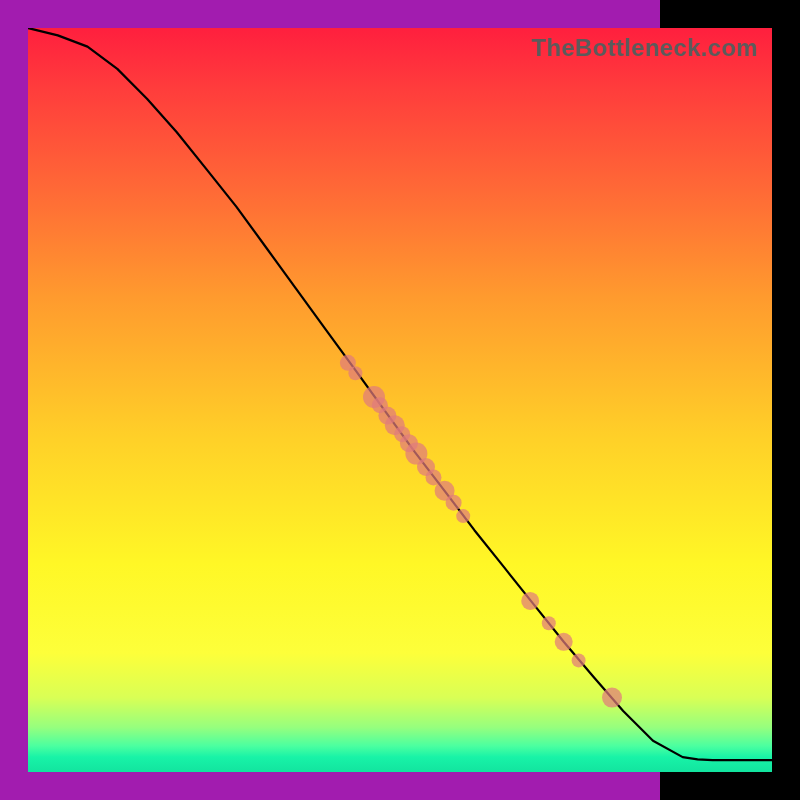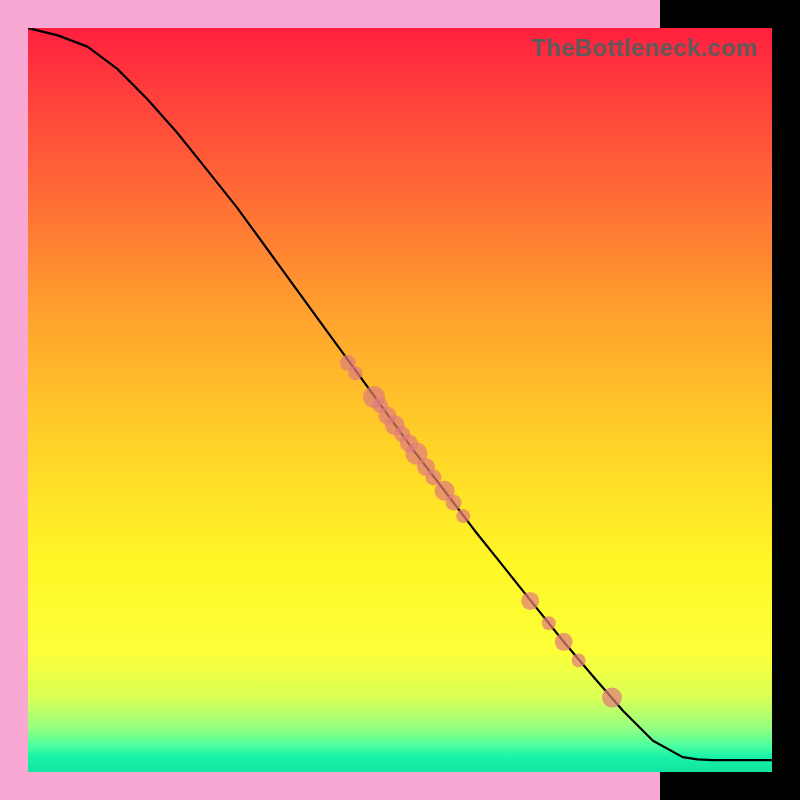--- a/index.html
+++ b/index.html
@@ -1,21 +1,21 @@
 <!DOCTYPE html>
 <html><head>
 <meta charset="utf-8">
 <style>
   * { margin: 0; padding: 0; box-sizing: border-box; }
   html, body { width: 800px; height: 800px; overflow: hidden; background: #000; }
   .stage {
     position: relative;
     width: 660px;
     height: 800px;
-    background: #f9a8d4;
+    background: #a21caf;
   }
   .plot {
     position: absolute;
     left: 28px;
     top: 28px;
     width: 744px;
     height: 744px;
     background: linear-gradient(to bottom,
       #ff1f3e 0%,
       #ff3c3c 8%,

